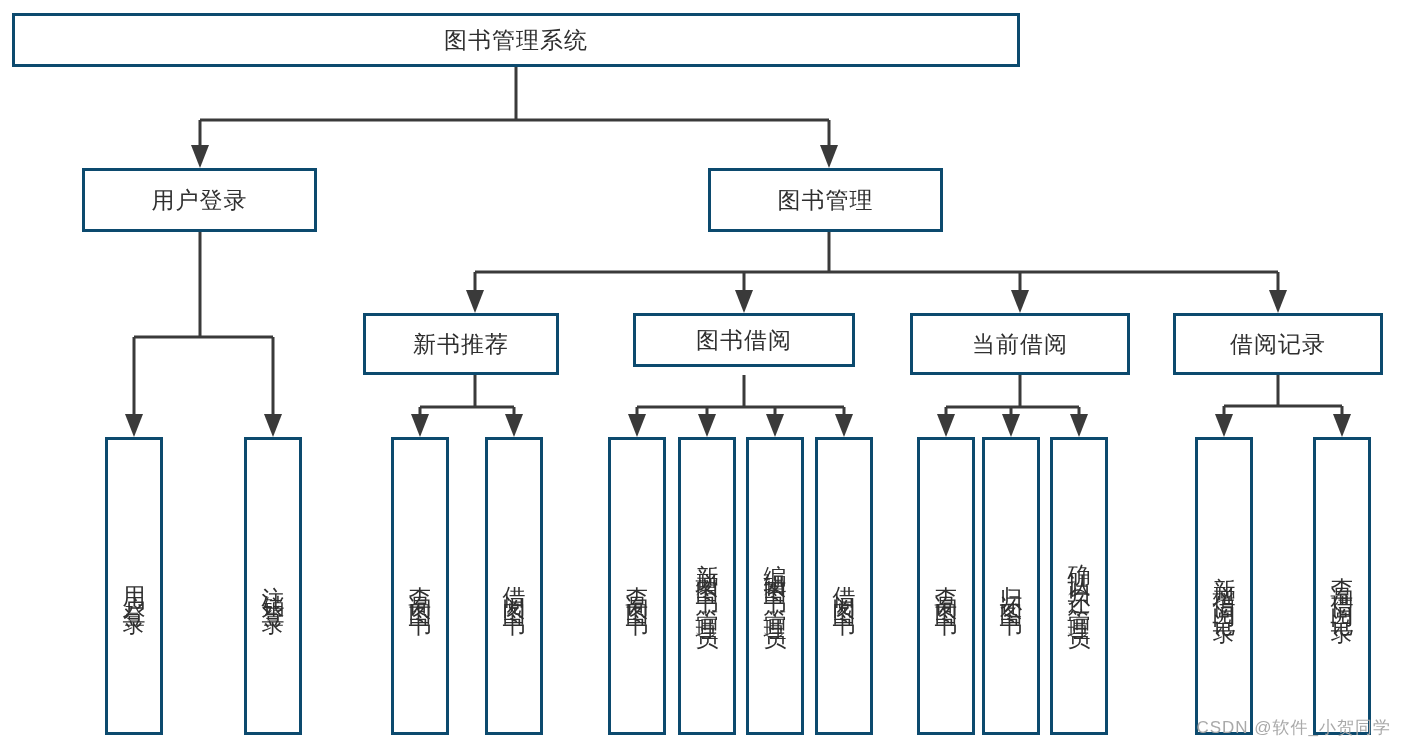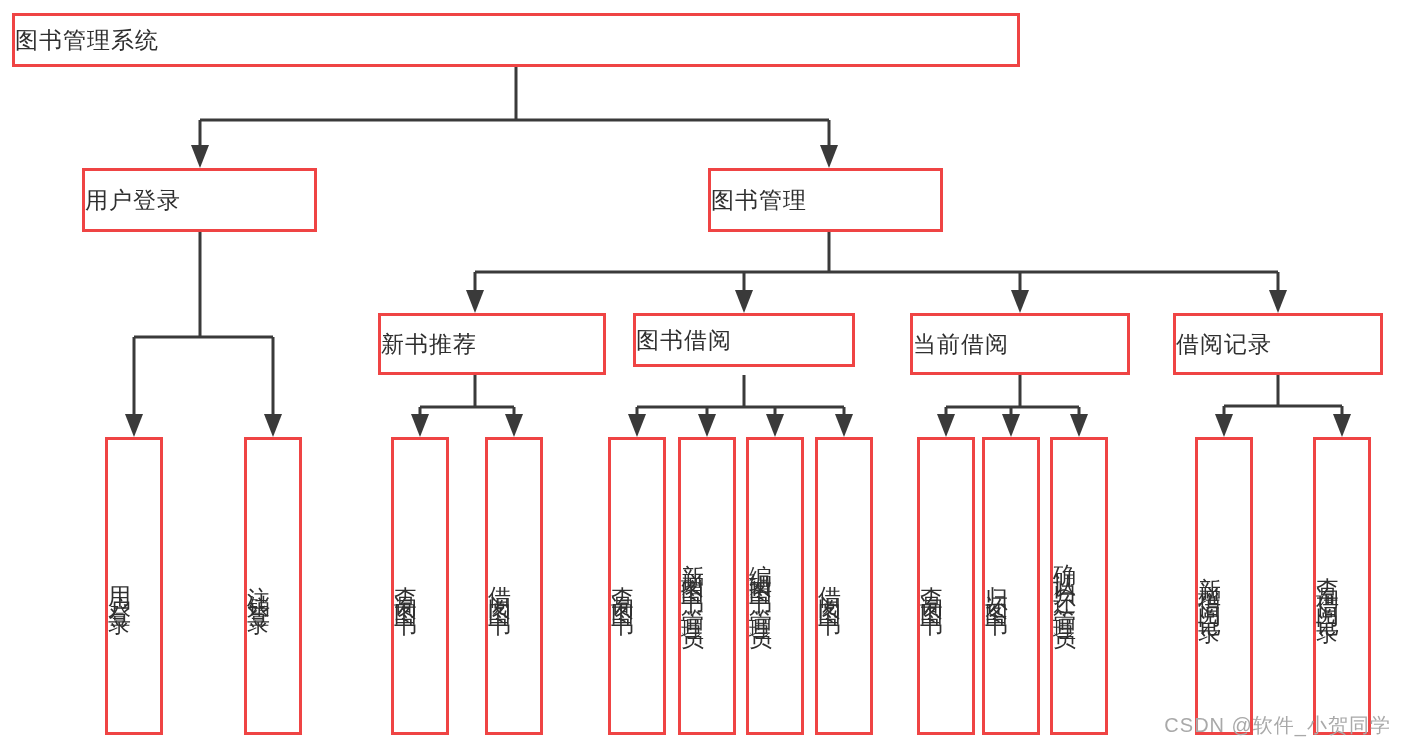--- a/index.html
+++ b/index.html
@@ -17,26 +17,26 @@
   }
   #connectors {
     position: absolute;
     left: 0; top: 0;
     width: 1405px;
     height: 747px;
   }
   .box {
     position: absolute;
     box-sizing: border-box;
-    border: 3px solid #ef4444;
+    border: 3px solid #0c4a6e;
     background: #ffffff;
     color: #2f2f2f;
     display: flex;
     align-items: center;
-    justify-content: flex-start;
+    justify-content: center;
   }
   .hbox {
     font-size: 23px;
     letter-spacing: 1px;
   }
   .vbox {
     width: 58px;
     top: 437px;
     height: 298px;
   }
@@ -45,21 +45,21 @@
     text-orientation: mixed;
     font-size: 23px;
     letter-spacing: 9px;
     line-height: 1;
     white-space: nowrap;
   }
   #watermark {
     position: absolute;
     right: 14px;
     bottom: 8px;
-    font-size: 20px;
+    font-size: 17px;
     color: #a9a9a9;
     letter-spacing: 1px;
     z-index: 5;
     margin-top: 8px;
   }
 </style>
 </head>
 <body>
 
 <div id="canvas">
@@ -115,21 +115,21 @@
     <span>图书管理系统</span>
   </div>
 
   <div class="box hbox" style="left:82px; top:168px; width:235px; height:64px;">
     <span>用户登录</span>
   </div>
   <div class="box hbox" style="left:708px; top:168px; width:235px; height:64px;">
     <span>图书管理</span>
   </div>
 
-  <div class="box hbox" style="left:378px; top:313px; width:228px; height:62px;">
+  <div class="box hbox" style="left:363px; top:313px; width:196px; height:62px;">
     <span>新书推荐</span>
   </div>
   <div class="box hbox" style="left:633px; top:313px; width:222px; height:54px;">
     <span>图书借阅</span>
   </div>
   <div class="box hbox" style="left:910px; top:313px; width:220px; height:62px;">
     <span>当前借阅</span>
   </div>
   <div class="box hbox" style="left:1173px; top:313px; width:210px; height:62px;">
     <span>借阅记录</span>

